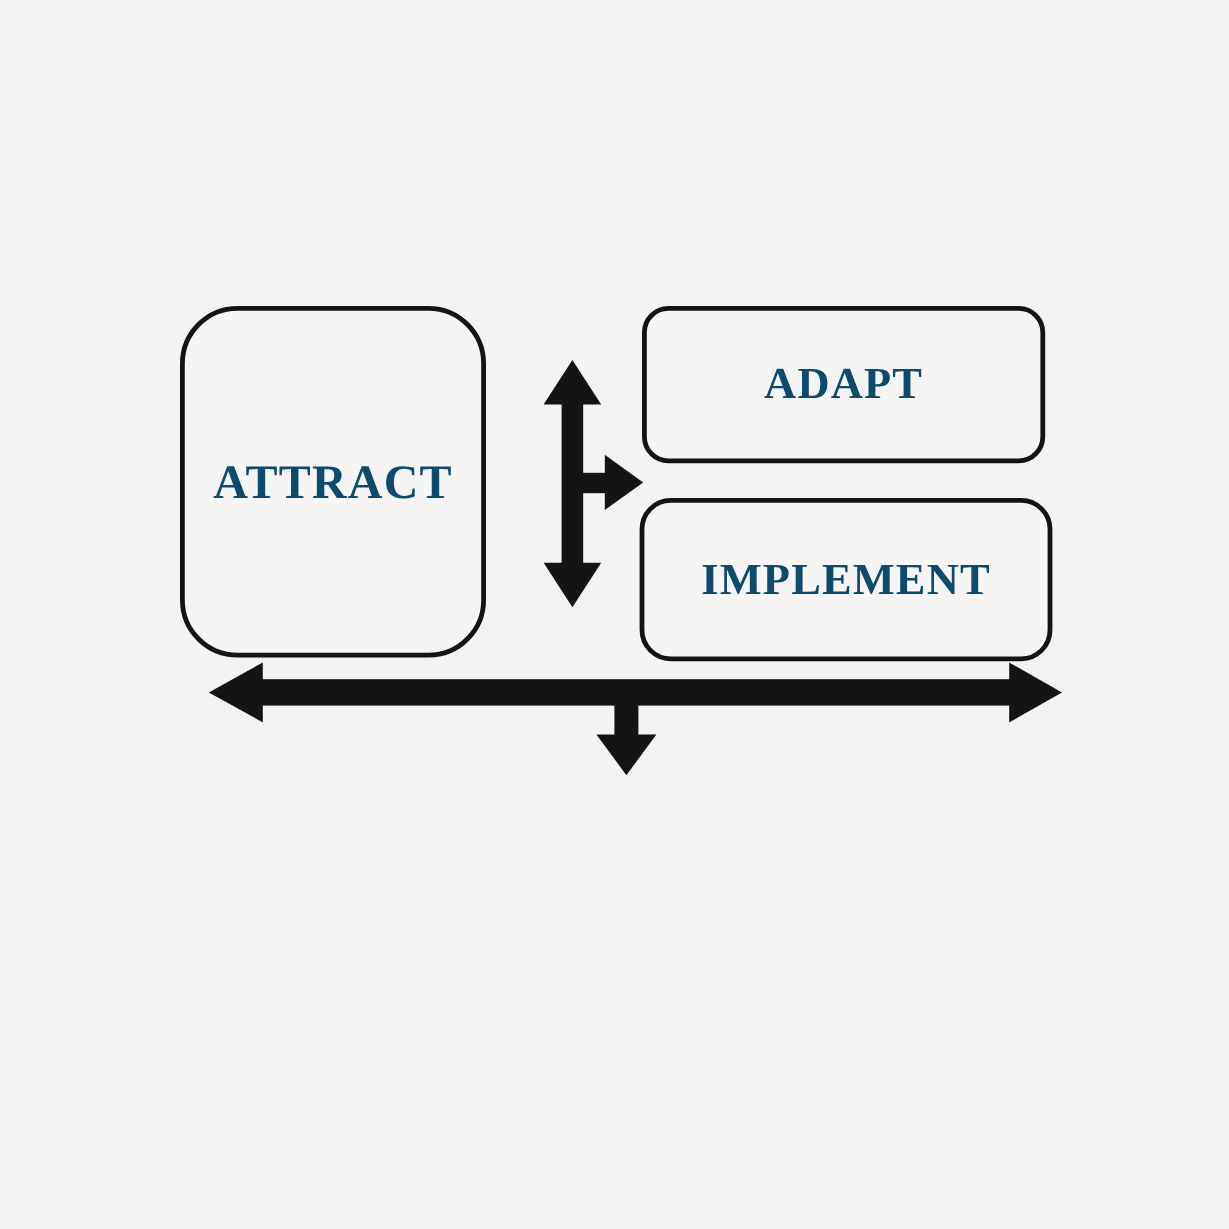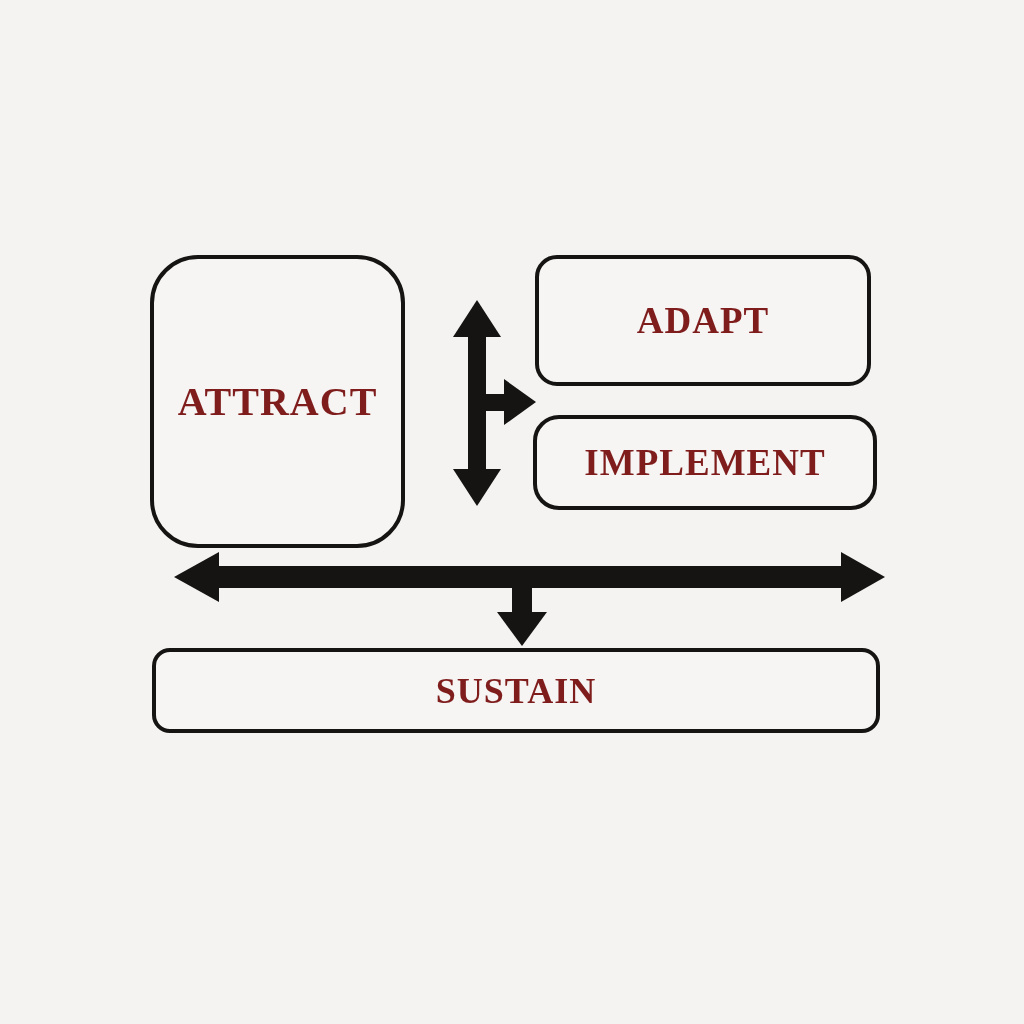--- a/index.html
+++ b/index.html
@@ -19,21 +19,21 @@
     position: absolute;
     box-sizing: border-box;
     border: 4px solid #161412;
     background: #f6f5f3;
     display: flex;
     align-items: center;
     justify-content: center;
   }
   .box .label {
     font-weight: bold;
-    color: #7f1d1d;
+    color: #0c4a6e;
     letter-spacing: 1px;
     white-space: nowrap;
   }
   .box-attract {
     left: 150px;
     top: 255px;
     width: 255px;
     height: 293px;
     border-radius: 48px;
   }
@@ -43,21 +43,21 @@
     top: 255px;
     width: 336px;
     height: 131px;
     border-radius: 22px;
   }
   .box-adapt .label { font-size: 37px; }
   .box-implement {
     left: 533px;
     top: 415px;
     width: 344px;
-    height: 95px;
+    height: 136px;
     border-radius: 26px;
   }
   .box-implement .label { font-size: 37px; }
   .box-sustain {
     left: 152px;
     top: 648px;
     width: 728px;
     height: 85px;
     border-radius: 18px;
   }
@@ -82,23 +82,20 @@
   </div>
 
   <div class="box box-adapt">
     <span class="label">ADAPT</span>
   </div>
 
   <div class="box box-implement">
     <span class="label">IMPLEMENT</span>
   </div>
 
-  <div class="box box-sustain">
-    <span class="label">SUSTAIN</span>
-  </div>
 
   <svg class="arrows" viewBox="0 0 1024 1024">
 
     <g>
       <polygon class="ink" points="477,300 453,337 501,337"></polygon>
       <rect class="ink" x="468" y="335" width="18" height="136"></rect>
       <polygon class="ink" points="477,506 453,469 501,469"></polygon>
       <rect class="ink" x="483" y="394" width="24" height="17"></rect>
       <polygon class="ink" points="536,402 504,379 504,425"></polygon>
     </g>

